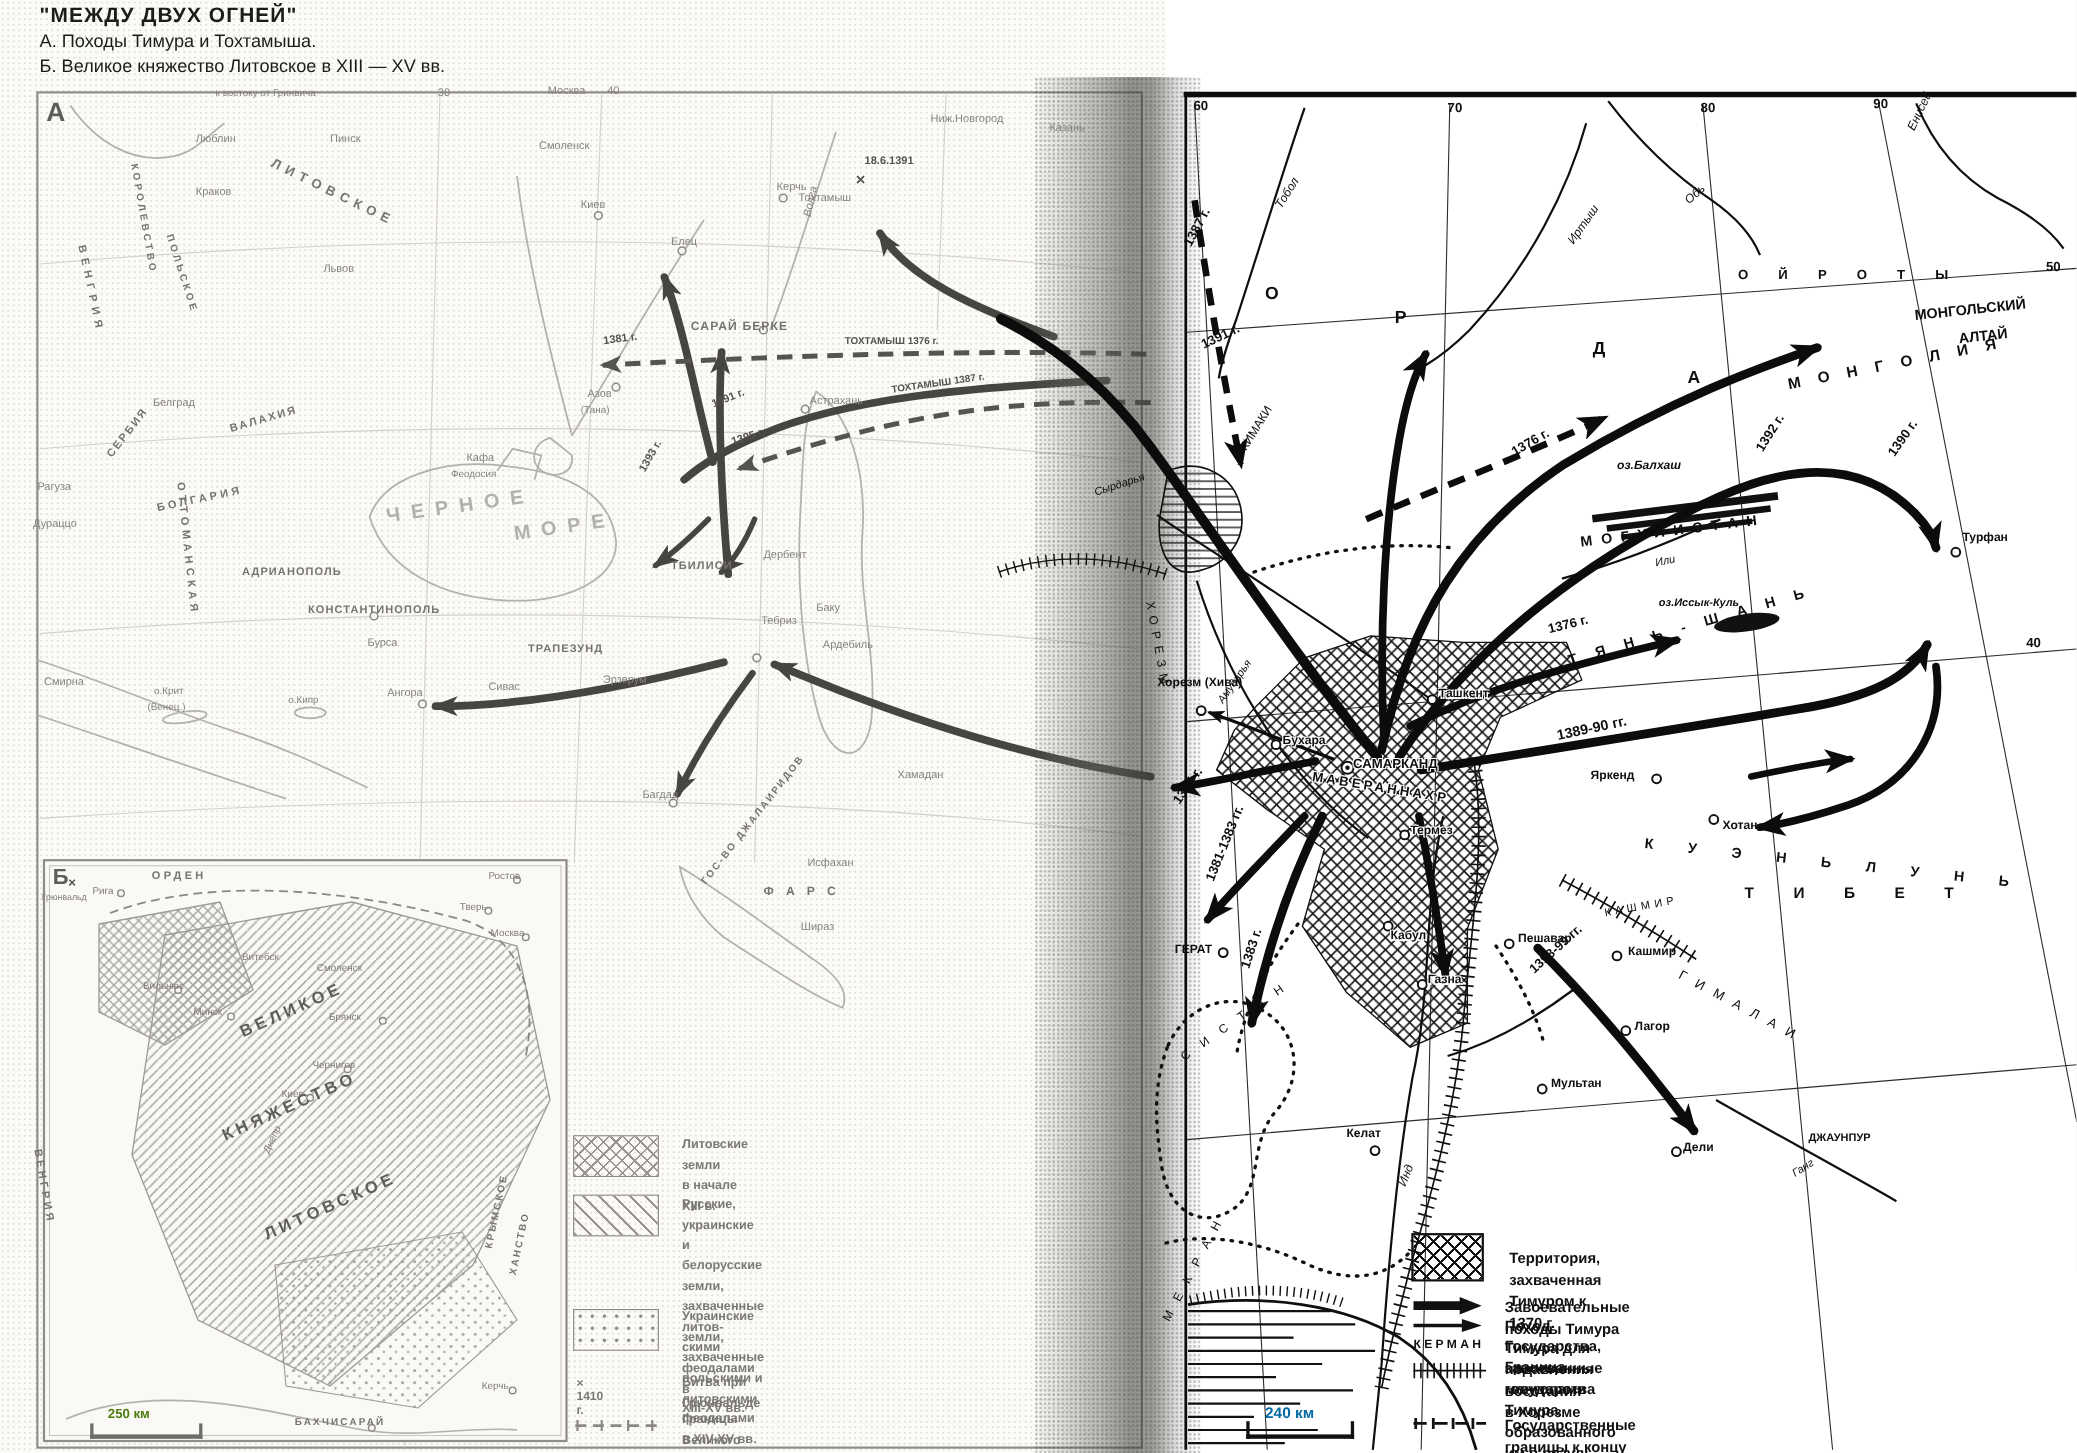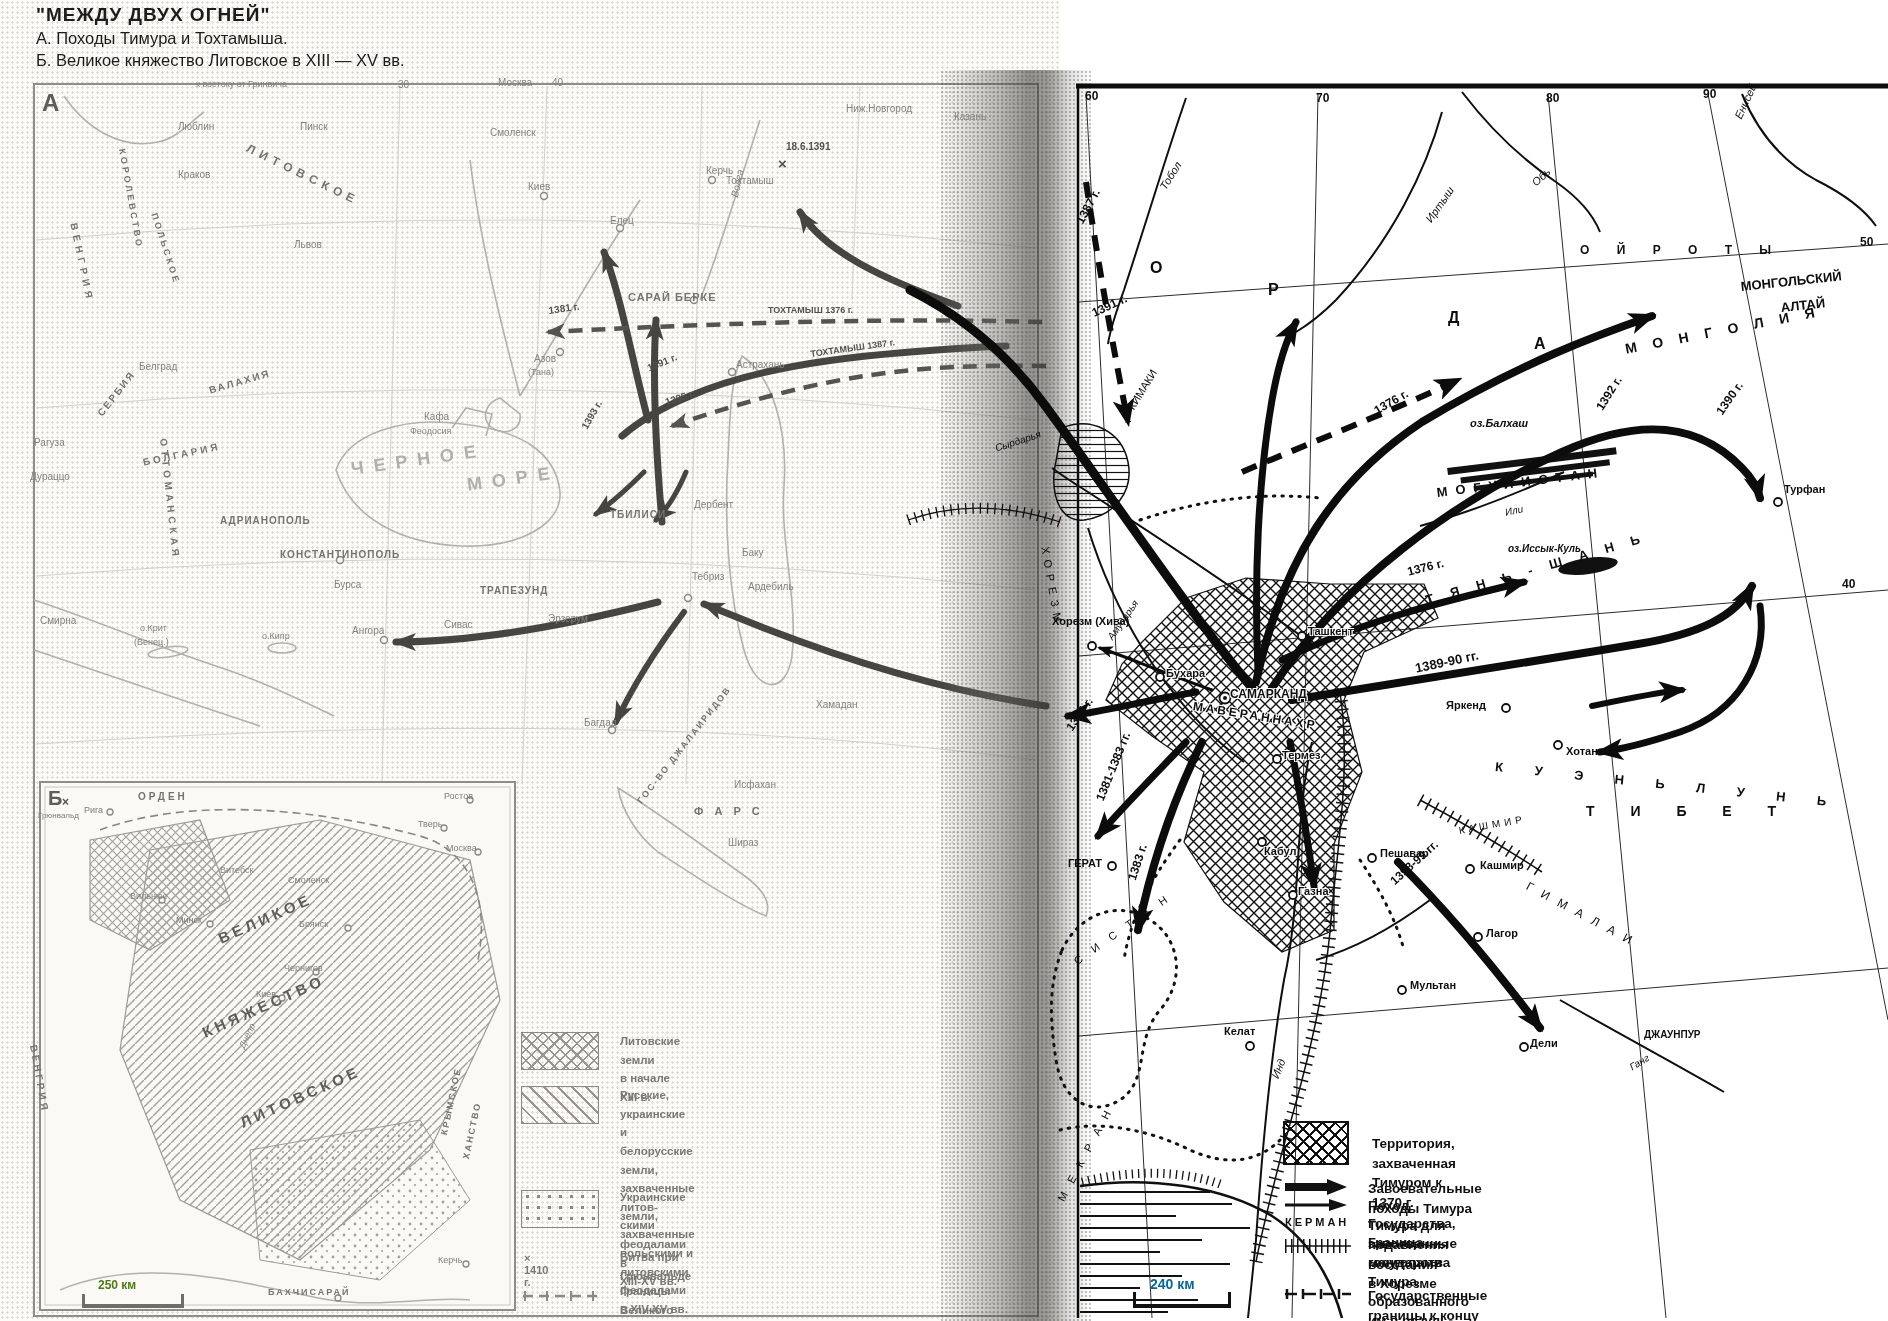--- a/index.html
+++ b/index.html
@@ -348,21 +348,21 @@
       <span class="lbl cap" style="left: 280px; top: 550px; font-size: 10px;">КОНСТАНТИНОПОЛЬ</span>
       <span class="lbl " style="left: 334px; top: 580px; font-size: 10px;">Бурса</span>
       <span class="lbl " style="left: 40px; top: 616px; font-size: 10px;">Смирна</span>
       <span class="lbl " style="left: 352px; top: 626px; font-size: 10px;">Ангора</span>
       <span class="lbl " style="left: 444px; top: 620px; font-size: 10px;">Сивас</span>
       <span class="lbl cap" style="left: 480px; top: 586px; font-size: 10px;">ТРАПЕЗУНД</span>
       <span class="lbl " style="left: 548px; top: 614px; font-size: 10px;">Эрзерум</span>
       <span class="lbl cap" style="left: 610px; top: 510px; font-size: 10px;">ТБИЛИСИ</span>
       <span class="lbl " style="left: 694px; top: 500px; font-size: 10px;">Дербент</span>
       <span class="lbl " style="left: 742px; top: 548px; font-size: 10px;">Баку</span>
-      <span class="lbl " style="left: 692px; top: 572px; font-size: 10px;">Тебриз</span>
+      <span class="lbl " style="left: 692px; top: 560px; font-size: 10px;">Тебриз</span>
       <span class="lbl " style="left: 748px; top: 582px; font-size: 10px;">Ардебиль</span>
       <span class="lbl " style="left: 262px; top: 632px; font-size: 9px;">о.Кипр</span>
       <span class="lbl " style="left: 140px; top: 624px; font-size: 9px;">о.Крит</span>
       <span class="lbl " style="left: 134px; top: 638px; font-size: 9px;">(Венец.)</span>
       <span class="lbl " style="left: 584px; top: 718px; font-size: 10px;">Багдад</span>
       <span class="lbl " style="left: 816px; top: 700px; font-size: 10px;">Хамадан</span>
       <span class="lbl " style="left: 734px; top: 780px; font-size: 10px;">Исфахан</span>
       <span class="lbl " style="left: 728px; top: 838px; font-size: 10px;">Шираз</span>
       <span class="lbl cap" style="left: 694px; top: 806px; font-size: 11px; letter-spacing: 4px;">Ф А Р С</span>
       <span class="lbl cap" style="left: 636px; top: 800px; font-size: 9px; letter-spacing: 2px; transform: rotate(-52deg);">ГОС-ВО ДЖАЛАИРИДОВ</span>

